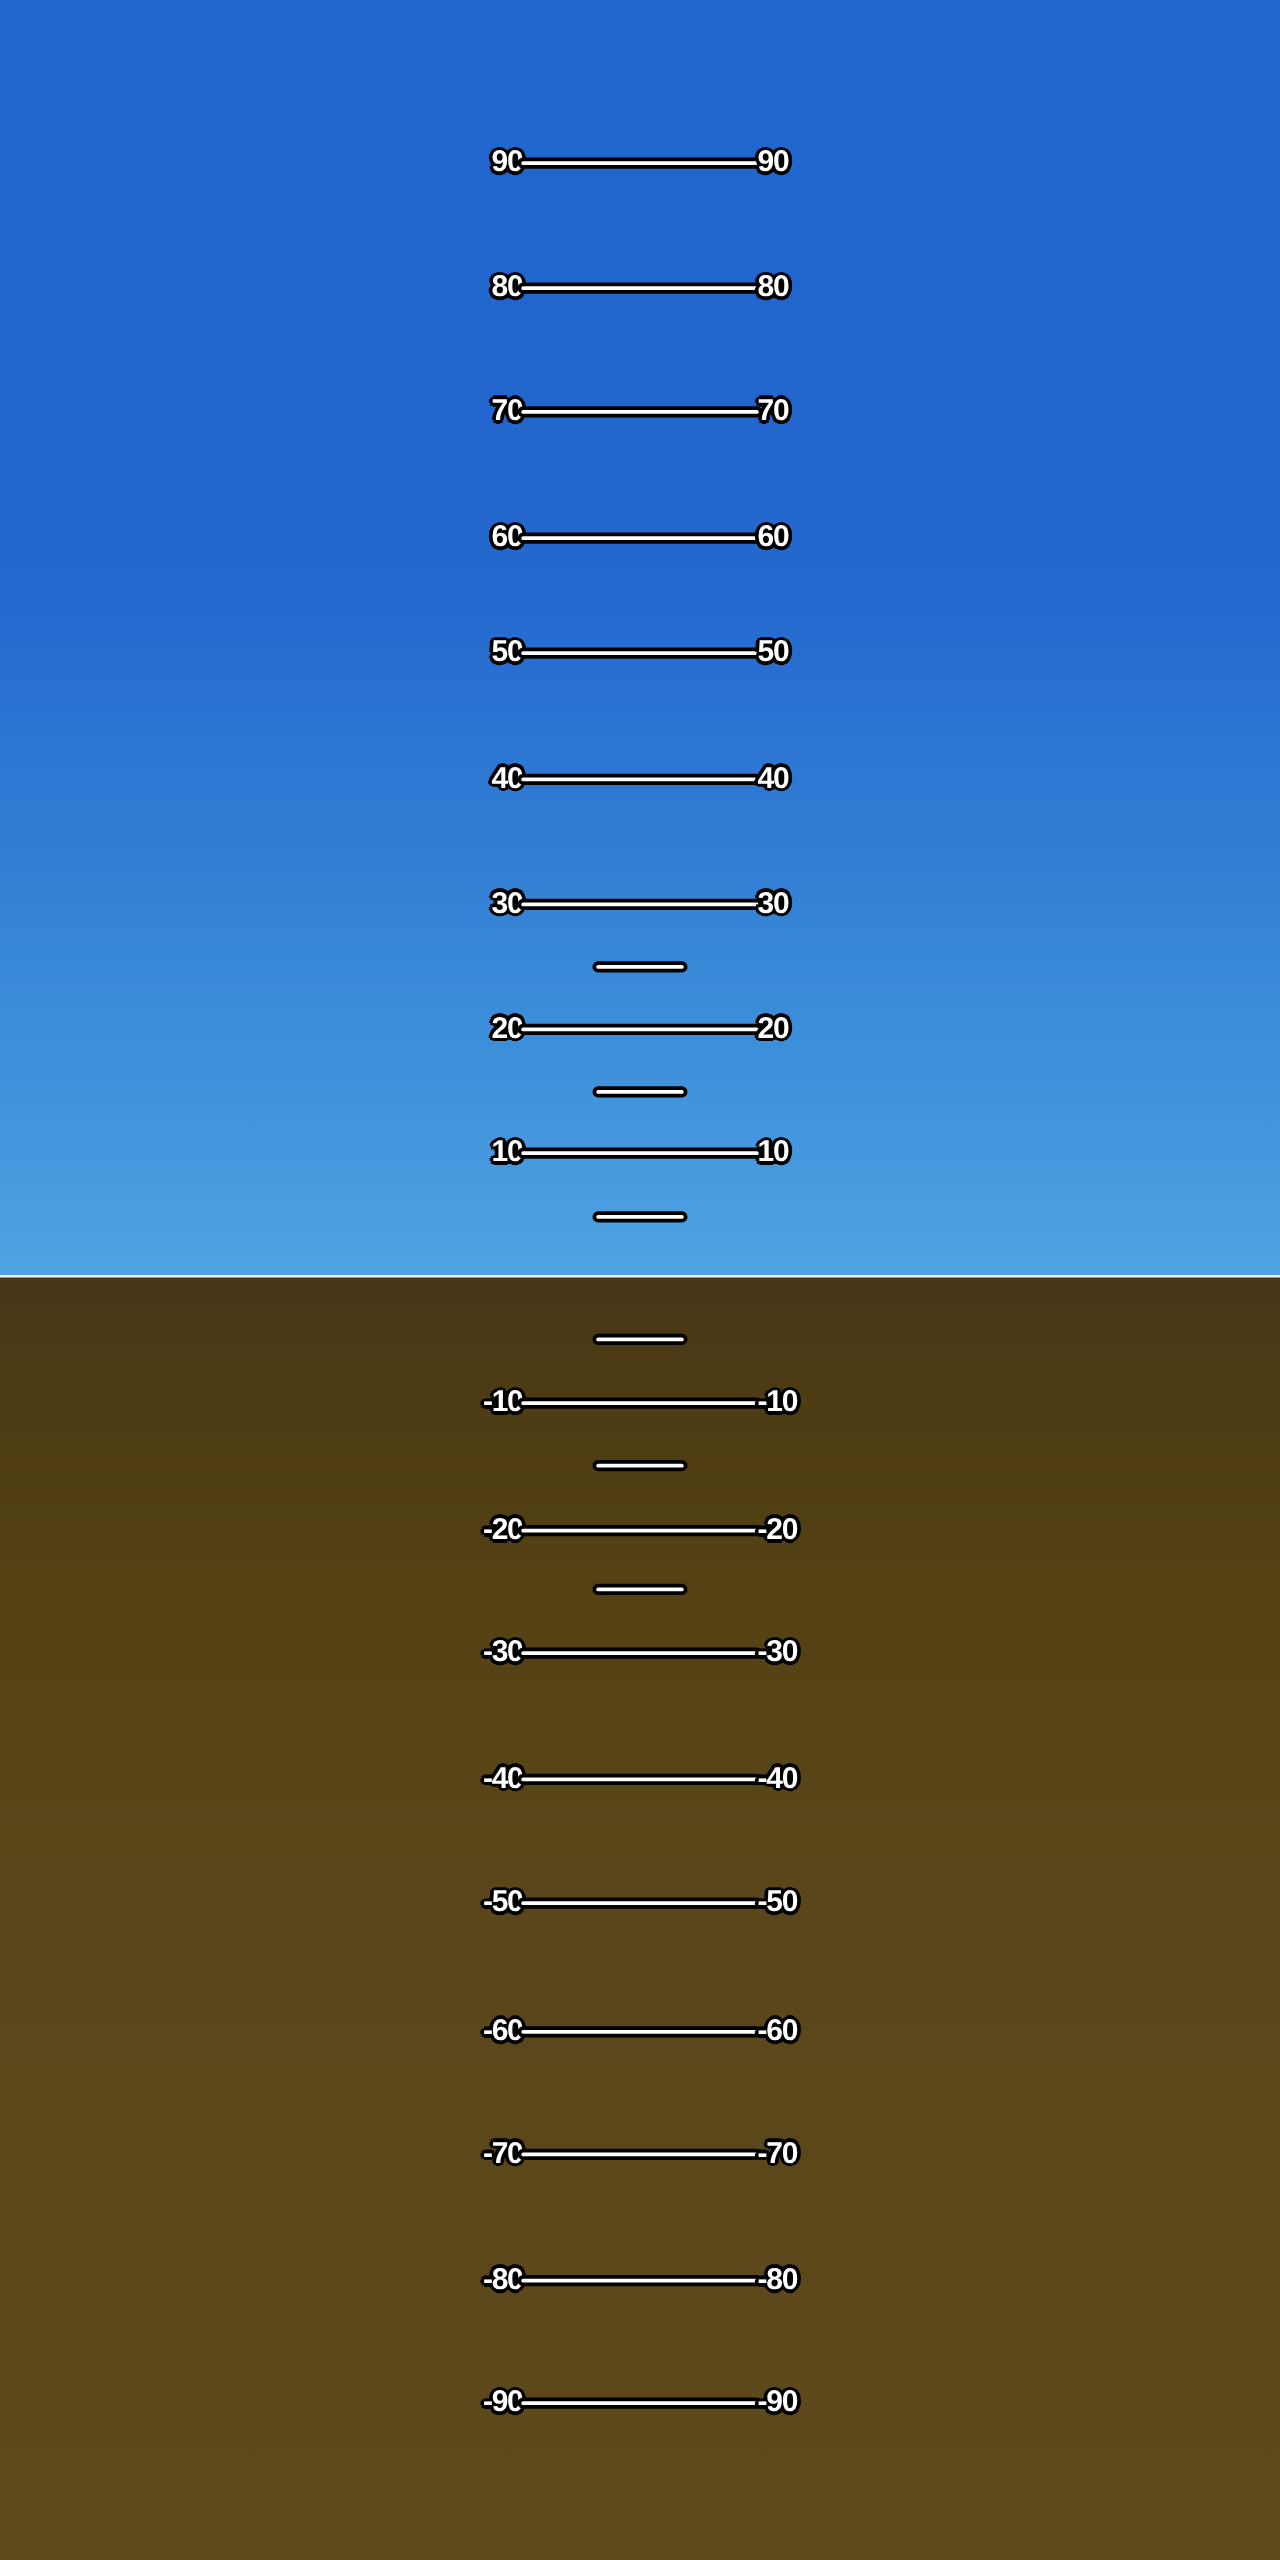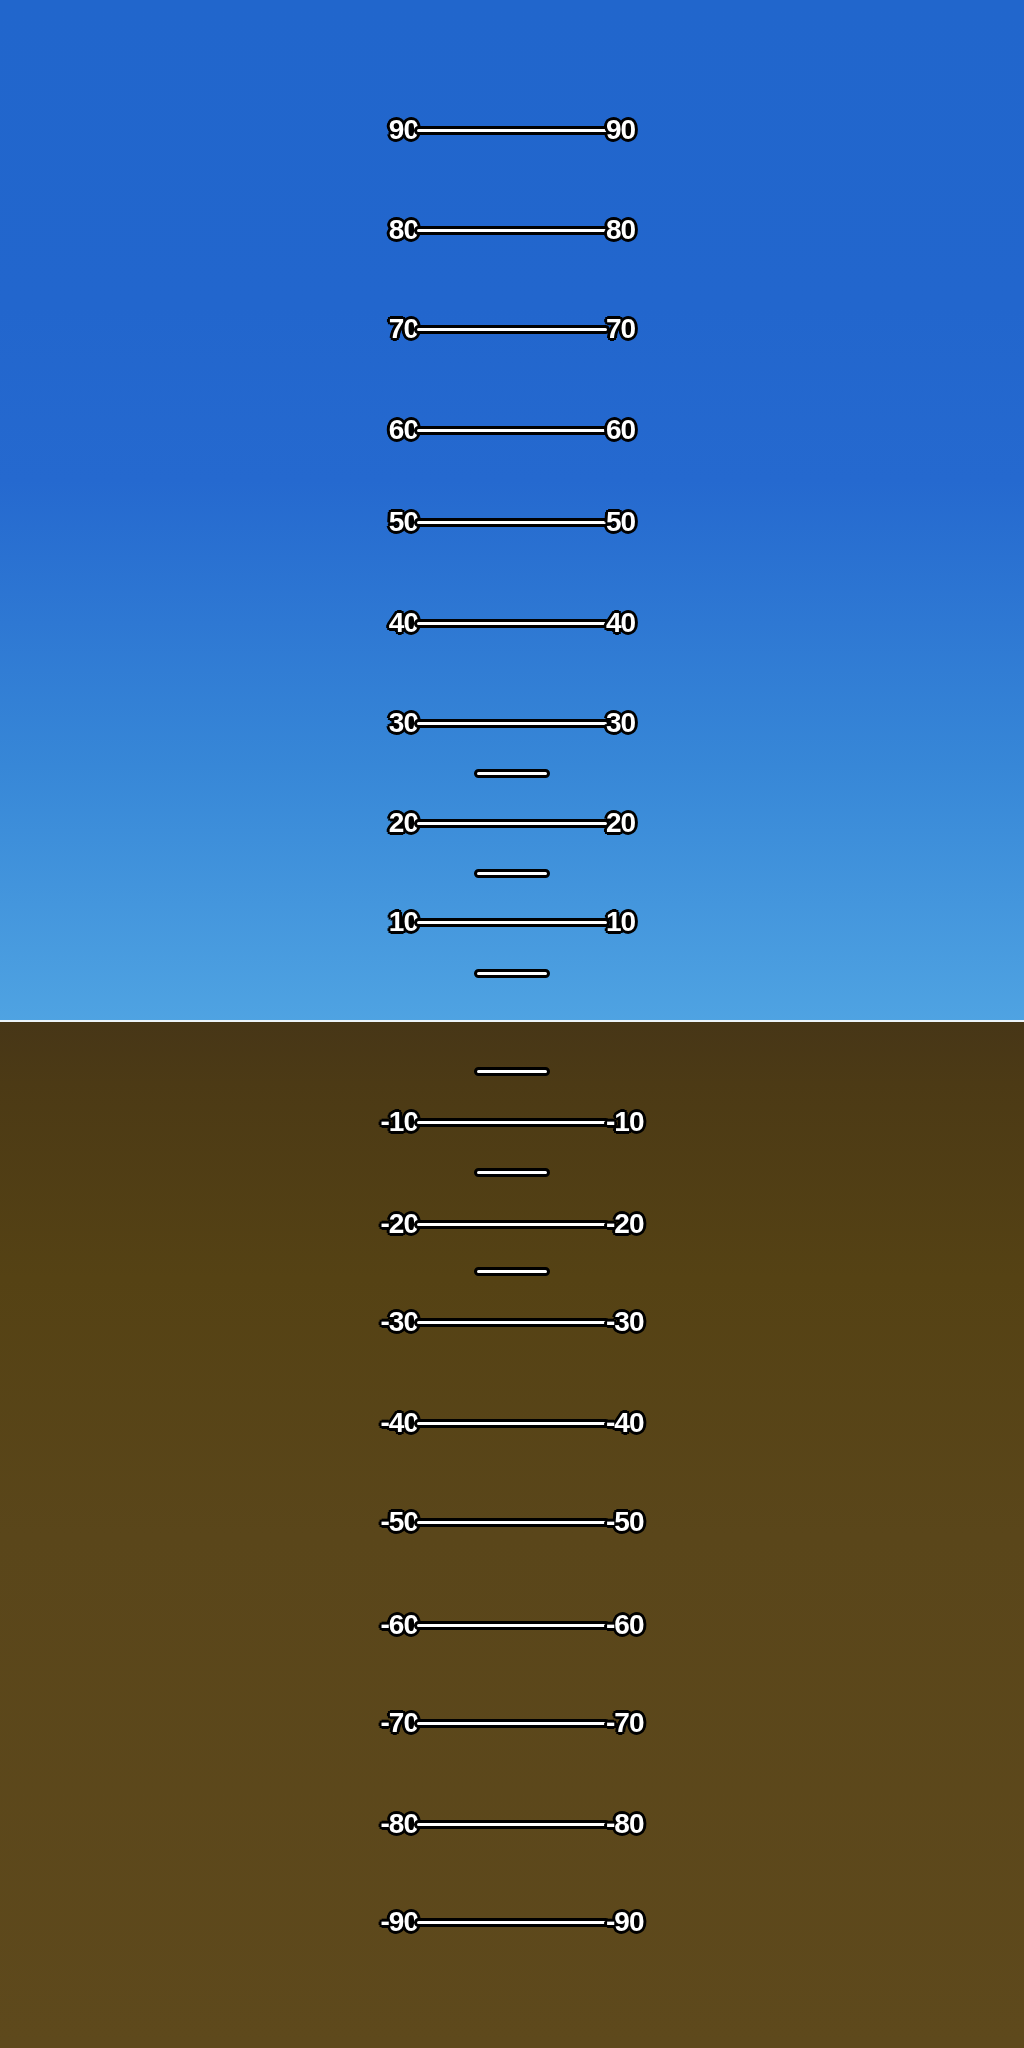--- a/index.html
+++ b/index.html
@@ -53,21 +53,21 @@
     height: 3px;
     border: 3px solid var(--line-outline, #000000);
     border-radius: 6px;
     flex: 0 0 auto;
   }
   .pitch-line.major { width: 190px; }
   .pitch-line.minor { width: 70px; }
   .pitch-label {
     flex: 0 0 auto;
     width: 74px;
-    font-size: 28px;
+    font-size: 24px;
     font-weight: bold;
     line-height: 1;
     color: var(--label-fill, #ffffff);
     letter-spacing: -1px;
     text-shadow:
       -2px -2px 0 var(--label-outline, #000),
        2px -2px 0 var(--label-outline, #000),
       -2px  2px 0 var(--label-outline, #000),
        2px  2px 0 var(--label-outline, #000),
       -3px  0   0 var(--label-outline, #000),

